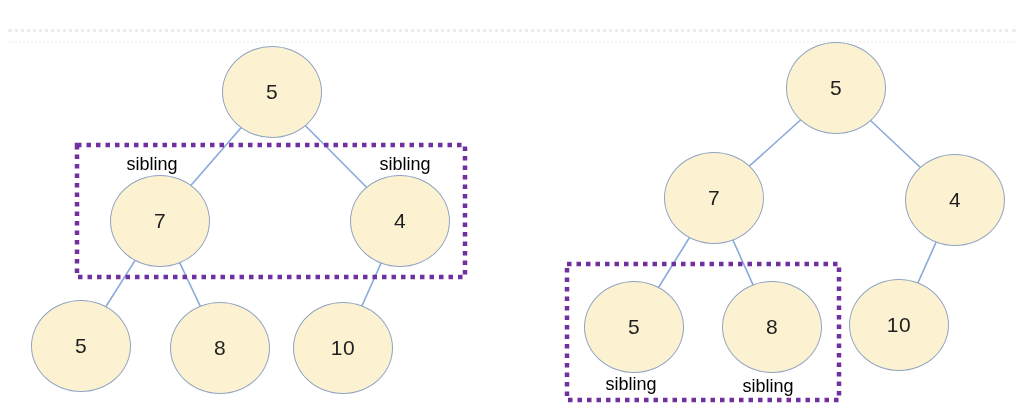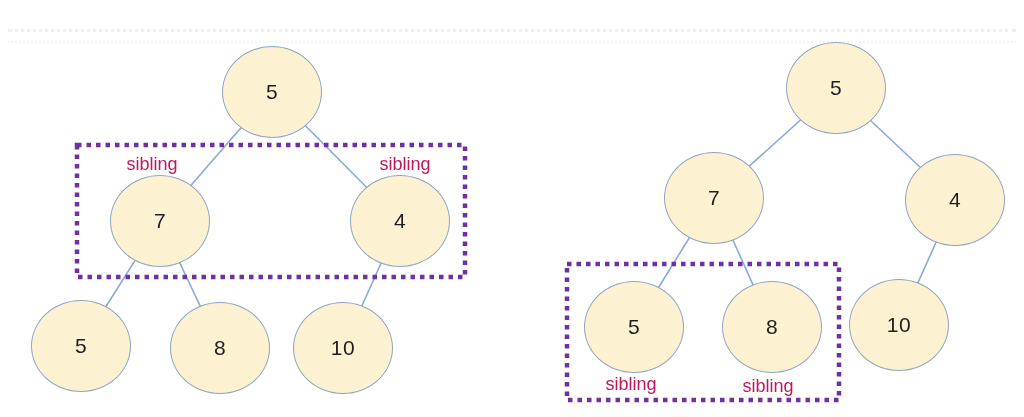--- a/index.html
+++ b/index.html
@@ -33,21 +33,21 @@
     z-index: 2;
     box-sizing: border-box;
     font-size: 21px;
     color: #1f1f1f;
     letter-spacing: 0.5px;
   }
   .sibling-label {
     position: absolute;
     z-index: 3;
     font-size: 18px;
-    color: #be185d;
+    color: #000000;
     white-space: nowrap;
     transform: translate(-50%, -50%);
   }
   
   .artifact-band {
     position: absolute;
     left: 8px;
     right: 8px;
     z-index: 0;
   }

